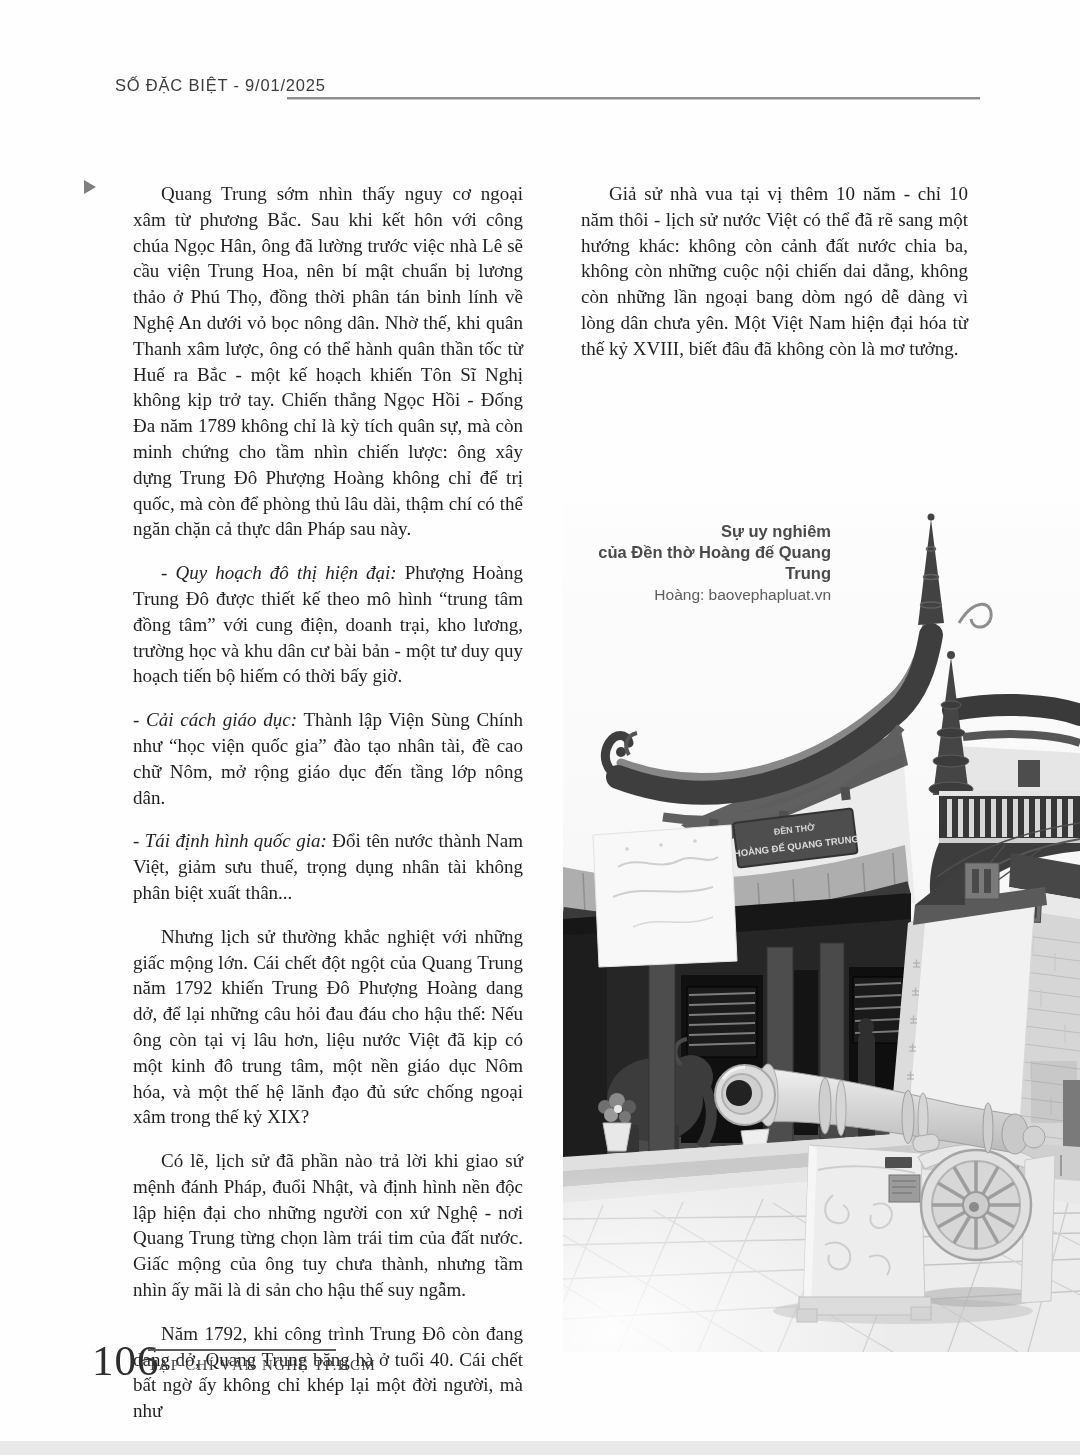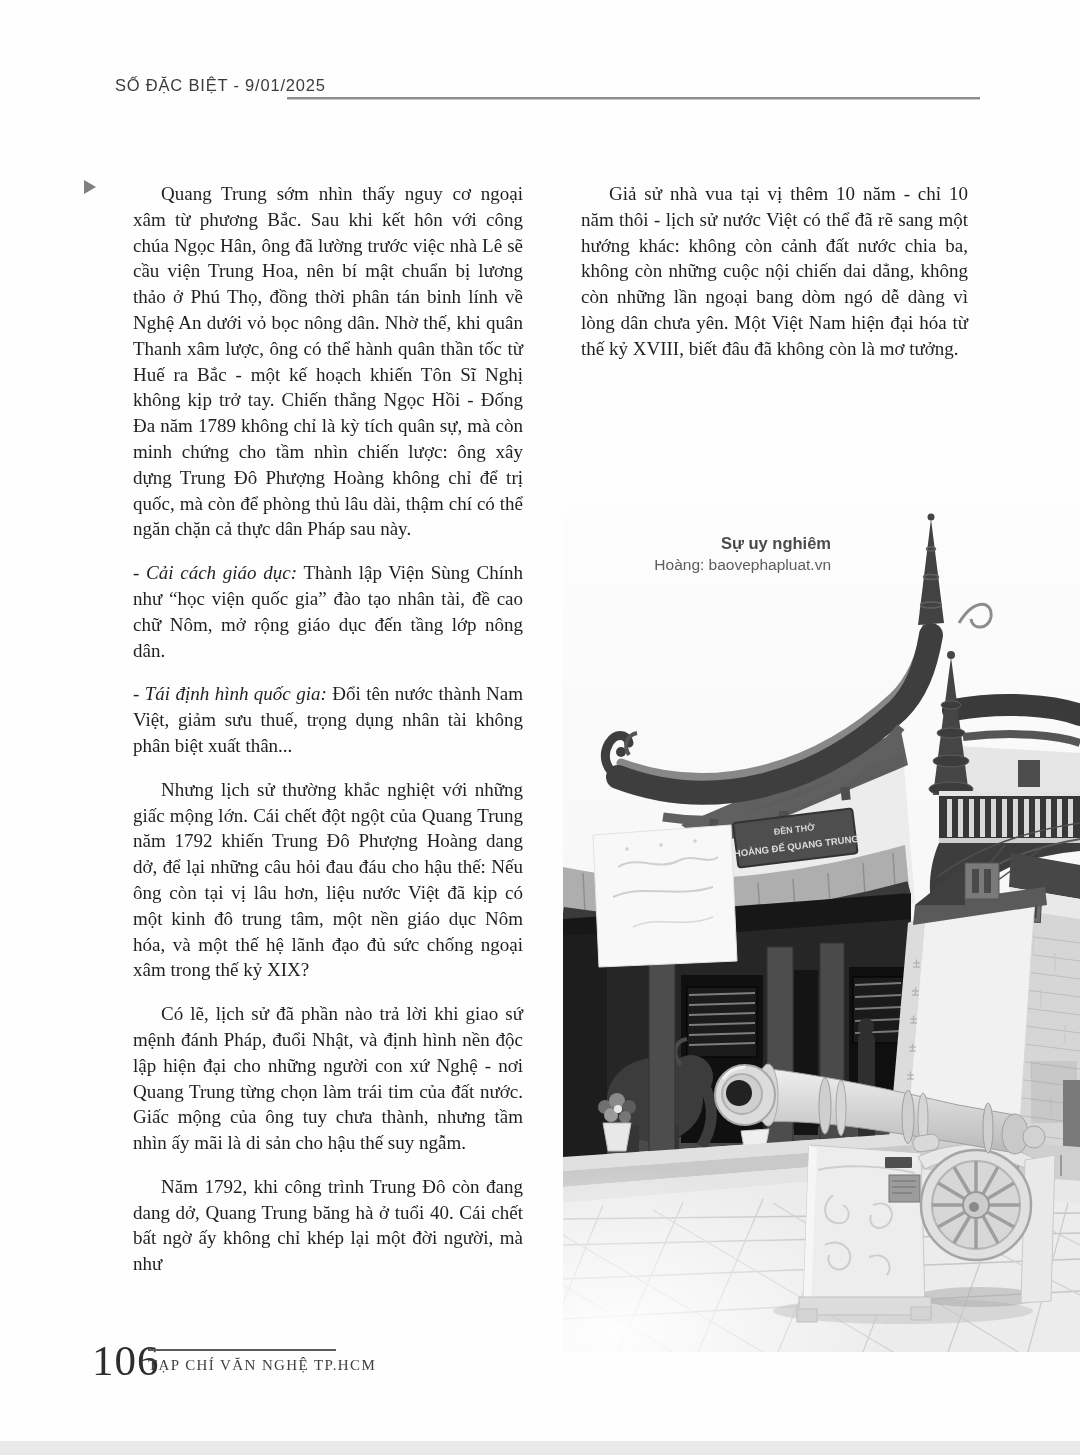--- a/index.html
+++ b/index.html
@@ -18,21 +18,21 @@
        text-align:justify;}
   .col-left{left:115px;}
   .col-right{left:563px;width:423px;}
   .para{margin:18px;text-indent:28px;}
   .para.noindent{text-indent:0;}
   .para .lead{font-style:italic;}
   .section-heading{margin:11px 0 2px 0;text-indent:28px;font-weight:bold;color:#121212;font-size:19px;}
   
   .photo{position:absolute;left:563px;top:505px;width:517px;height:847px;}
   .photo svg{display:block;}
-  .photo-caption{position:absolute;left:0;top:28px;width:268px;text-align:right;
+  .photo-caption{position:absolute;left:0;top:16px;width:268px;text-align:right;
                  font-family:"Liberation Sans",sans-serif;}
   .photo-caption .cap-b{font-weight:bold;font-size:16.5px;line-height:21px;color:#4a4a4a;}
   .photo-caption .cap-src{font-size:15.5px;line-height:21px;color:#5d5d5d;}
   
   .footer-number{position:absolute;left:92px;top:1336px;font-size:43px;color:#2e2e2e;letter-spacing:1px;}
   .footer-rule{position:absolute;left:148px;top:1349px;width:188px;height:2px;background:#5a5a5a;}
   .footer-journal{position:absolute;left:148px;top:1357px;font-size:15px;letter-spacing:1.4px;color:#3f3f3f;}
   .bottom-strip{position:absolute;left:0;top:1441px;width:1080px;height:14px;background:#e9e9e9;}
 </style>
 </head>
@@ -40,20 +40,21 @@
 
 <div class="page">
 
   <div class="masthead">SỐ ĐẶC BIỆT - 9/01/2025</div>
   <div class="masthead-rule"></div>
 
   <div class="margin-marker"></div>
 
   <div class="col col-left">
     <p class="para"><span class="lead"></span><span>Quang Trung sớm nhìn thấy nguy cơ ngoại xâm từ phương Bắc. Sau khi kết hôn với công chúa Ngọc Hân, ông đã lường trước việc nhà Lê sẽ cầu viện Trung Hoa, nên bí mật chuẩn bị lương thảo ở Phú Thọ, đồng thời phân tán binh lính về Nghệ An dưới vỏ bọc nông dân. Nhờ thế, khi quân Thanh xâm lược, ông có thể hành quân thần tốc từ Huế ra Bắc - một kế hoạch khiến Tôn Sĩ Nghị không kịp trở tay. Chiến thắng Ngọc Hồi - Đống Đa năm 1789 không chỉ là kỳ tích quân sự, mà còn minh chứng cho tầm nhìn chiến lược: ông xây dựng Trung Đô Phượng Hoàng không chỉ để trị quốc, mà còn để phòng thủ lâu dài, thậm chí có thể ngăn chặn cả thực dân Pháp sau này.</span></p>
+    <p class="para"><span class="lead">- Quy hoạch đô thị hiện đại:</span><span> Phượng Hoàng Trung Đô được thiết kế theo mô hình “trung tâm đồng tâm” với cung điện, doanh trại, kho lương, trường học và khu dân cư bài bản - một tư duy quy hoạch tiến bộ hiếm có thời bấy giờ.</span></p>
     <p class="para noindent"><span class="lead">- Cải cách giáo dục:</span><span> Thành lập Viện Sùng Chính như “học viện quốc gia” đào tạo nhân tài, đề cao chữ Nôm, mở rộng giáo dục đến tầng lớp nông dân.</span></p>
     <p class="para noindent"><span class="lead">- Tái định hình quốc gia:</span><span> Đổi tên nước thành Nam Việt, giảm sưu thuế, trọng dụng nhân tài không phân biệt xuất thân...</span></p>
     <p class="para"><span>Nhưng lịch sử thường khắc nghiệt với những giấc mộng lớn. Cái chết đột ngột của Quang Trung năm 1792 khiến Trung Đô Phượng Hoàng dang dở, để lại những câu hỏi đau đáu cho hậu thế: Nếu ông còn tại vị lâu hơn, liệu nước Việt đã kịp có một kinh đô trung tâm, một nền giáo dục Nôm hóa, và một thế hệ lãnh đạo đủ sức chống ngoại xâm trong thế kỷ XIX?</span></p>
     <p class="para"><span>Có lẽ, lịch sử đã phần nào trả lời khi giao sứ mệnh đánh Pháp, đuổi Nhật, và định hình nền độc lập hiện đại cho những người con xứ Nghệ - nơi Quang Trung từng chọn làm trái tim của đất nước. Giấc mộng của ông tuy chưa thành, nhưng tầm nhìn ấy mãi là di sản cho hậu thế suy ngẫm.</span></p>
     <p class="para"><span>Năm 1792, khi công trình Trung Đô còn đang dang dở, Quang Trung băng hà ở tuổi 40. Cái chết bất ngờ ấy không chỉ khép lại một đời người, mà như</span></p>
   </div>
 
   <div class="col col-right">
     <p class="para"><span>Giả sử nhà vua tại vị thêm 10 năm - chỉ 10 năm thôi - lịch sử nước Việt có thể đã rẽ sang một hướng khác: không còn cảnh đất nước chia ba, không còn những cuộc nội chiến dai dẳng, không còn những lần ngoại bang dòm ngó dễ dàng vì lòng dân chưa yên. Một Việt Nam hiện đại hóa từ thế kỷ XVIII, biết đâu đã không còn là mơ tưởng.</span></p>
   </div>
@@ -370,20 +371,21 @@
 
         <circle cx="182" cy="590" r="30" fill="#dcdcdc" stroke="#a8a8a8" stroke-width="2"></circle>
         <circle cx="179" cy="589" r="20" fill="#cfcfcf" stroke="#b0b0b0" stroke-width="2"></circle>
         <circle cx="176" cy="588" r="13" fill="#222222"></circle>
         <path d="M160,574 A 28 28 0 0 1 182,562" stroke="#f2f2f2" stroke-width="3" fill="none"></path>
       </g>
     </svg>
 
     <div class="photo-caption">
       <div class="cap-b">Sự uy nghiêm</div>
+      <div class="cap-b">của Đền thờ Hoàng đế Quang Trung</div>
       <div class="cap-src">Hoàng:  baovephapluat.vn</div>
     </div>
   </div>
 
   <div class="footer-number">106</div>
   <div class="footer-rule"></div>
   <div class="footer-journal">TẠP CHÍ VĂN NGHỆ TP.HCM</div>
   <div class="bottom-strip"></div>
 
 </div>

